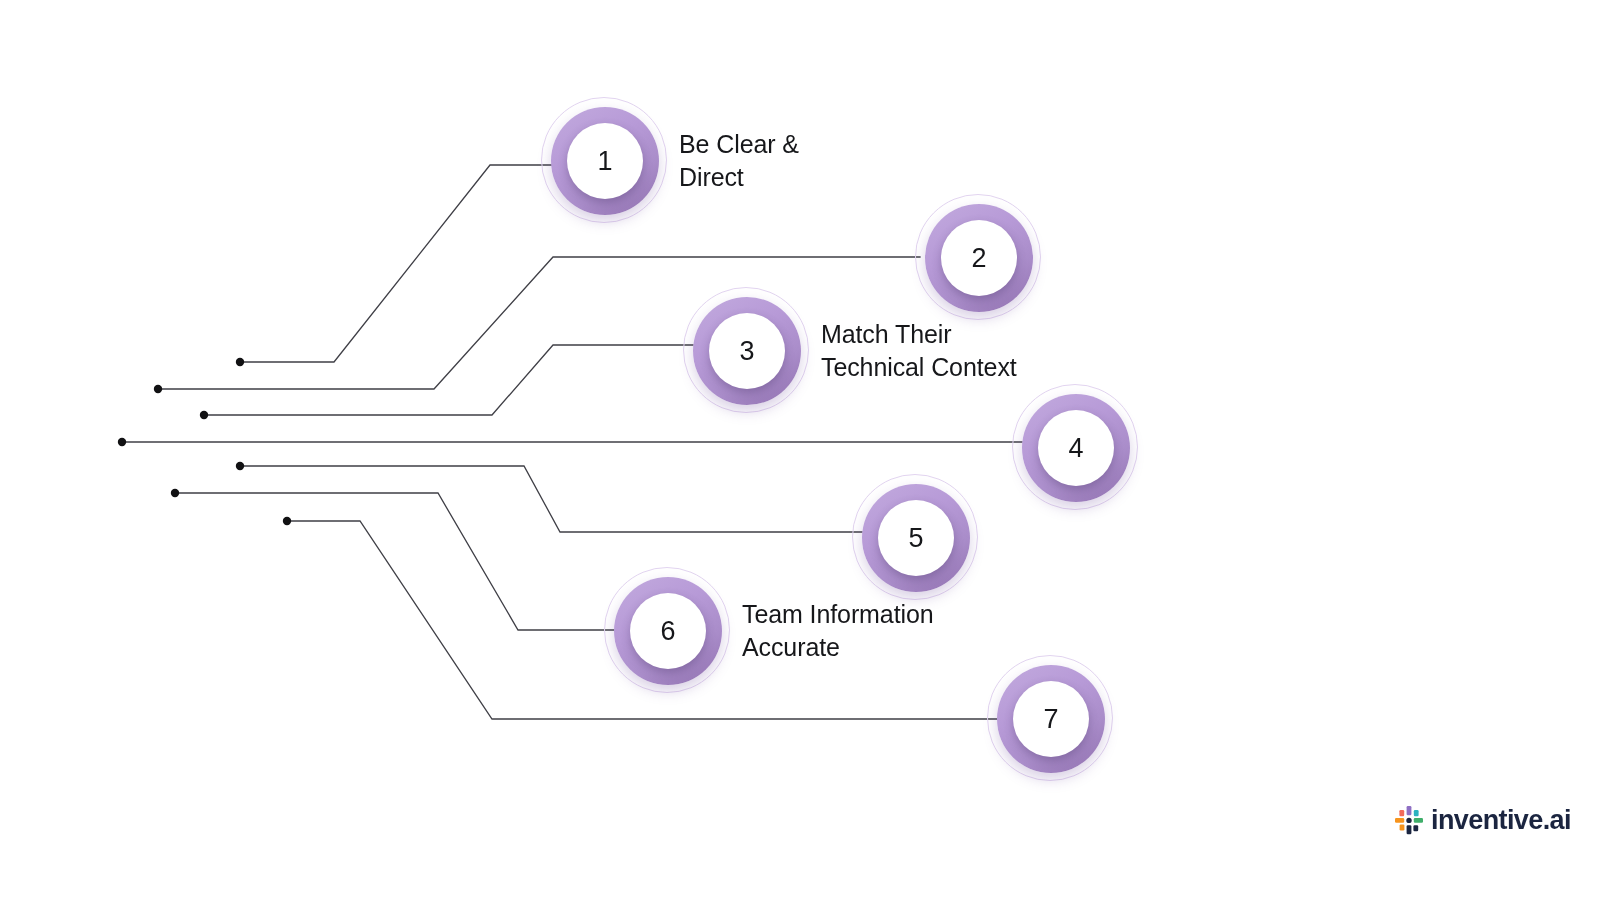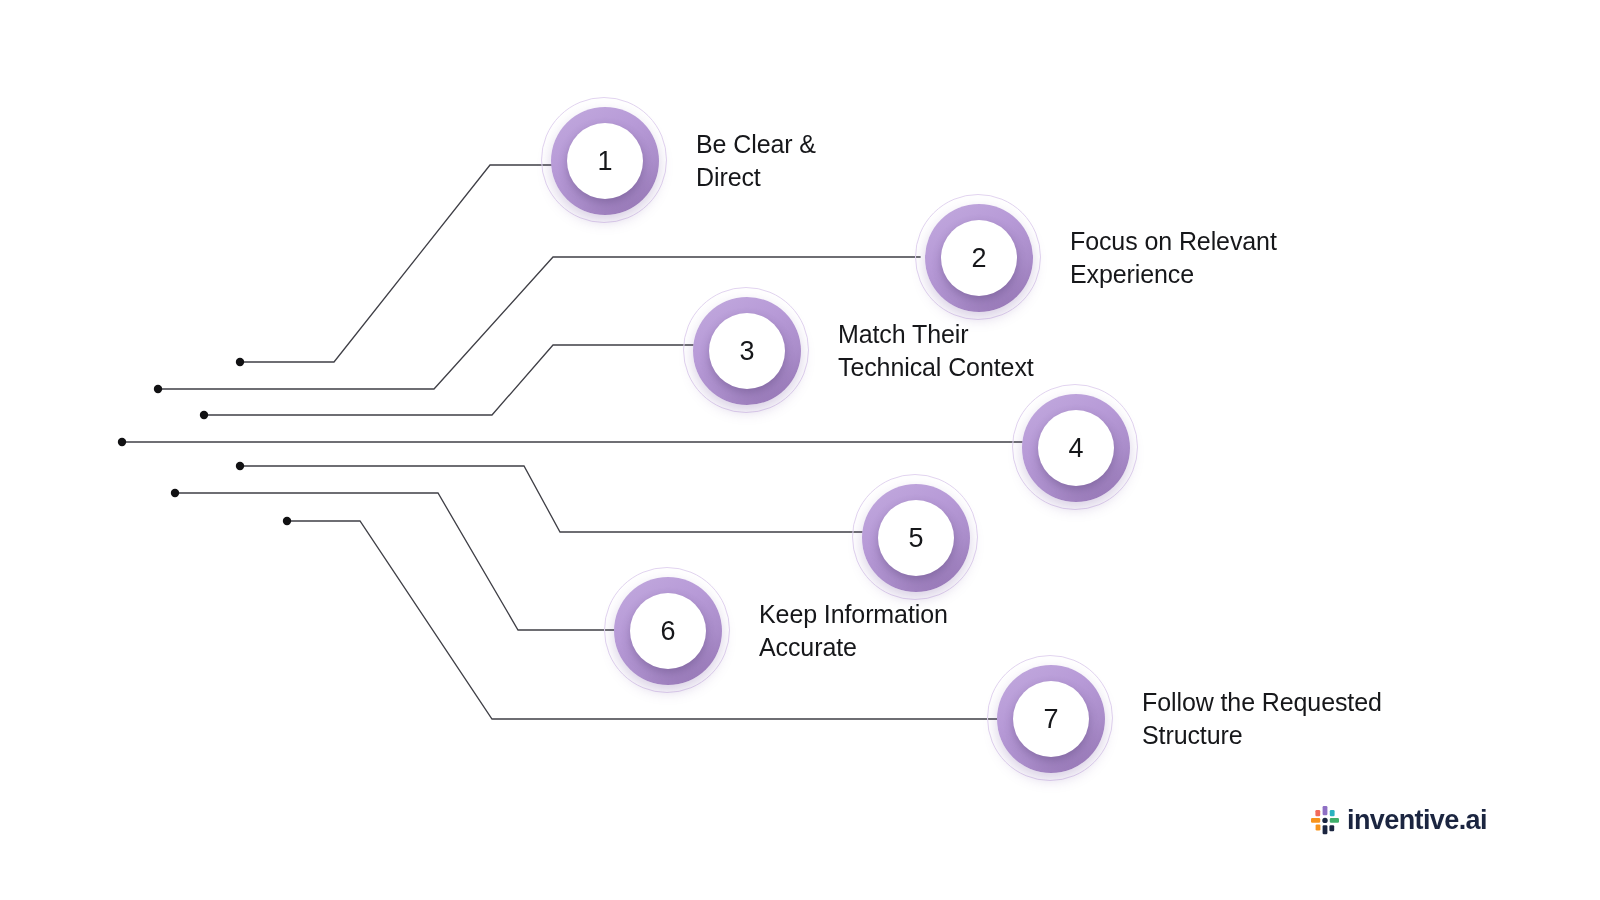--- a/index.html
+++ b/index.html
@@ -74,33 +74,33 @@
     justify-content: center;
   }
   .badge .num {
     font-size: 27px;
     font-weight: 400;
     color: #16171a;
     line-height: 1;
     letter-spacing: 0.2px;
   }
   .step-label {
-    margin-left: 27px;
+    margin-left: 10px;
     font-size: 25px;
     line-height: 1.32;
     color: #16171a;
     font-weight: 400;
     white-space: pre-line;
     letter-spacing: -0.1px;
   }
 
   
   #brand {
     position: absolute;
-    left: 1310px;
+    left: 1394px;
     top: 802px;
     display: flex;
     align-items: center;
     height: 36px;
   }
   #brand .mark {
     width: 30px;
     height: 30px;
     flex: 0 0 30px;
     margin-right: 7px;
@@ -152,22 +152,20 @@
   </div>
 
   <div class="step" style="left:915px; top:194px;">
     <div class="badge">
       <div class="ring-outer"></div>
       <div class="ring-main"></div>
       <div class="disc">
         <span class="num">2</span>
       </div>
     </div>
-    <div class="step-label">Focus on Relevant
-Experience</div>
   </div>
 
   <div class="step" style="left:683px; top:287px;">
     <div class="badge">
       <div class="ring-outer"></div>
       <div class="ring-main"></div>
       <div class="disc">
         <span class="num">3</span>
       </div>
     </div>
@@ -196,34 +194,32 @@
   </div>
 
   <div class="step" style="left:604px; top:567px;">
     <div class="badge">
       <div class="ring-outer"></div>
       <div class="ring-main"></div>
       <div class="disc">
         <span class="num">6</span>
       </div>
     </div>
-    <div class="step-label">Keep Information
+    <div class="step-label">Team Information
 Accurate</div>
   </div>
 
   <div class="step" style="left:987px; top:655px;">
     <div class="badge">
       <div class="ring-outer"></div>
       <div class="ring-main"></div>
       <div class="disc">
         <span class="num">7</span>
       </div>
     </div>
-    <div class="step-label">Follow the Requested
-Structure</div>
   </div>
 
   <div id="brand">
     <svg class="mark" viewBox="0 0 30 30" xmlns="http://www.w3.org/2000/svg">
       <rect x="12.6" y="1.0" width="4.8" height="9.2" rx="1.2" fill="#8e6fc4"></rect>
       <rect x="19.8" y="5.0" width="4.8" height="6.2" rx="1.2" fill="#2bb3c0"></rect>
       <rect x="19.8" y="13.0" width="9.2" height="4.8" rx="1.2" fill="#3fae6a"></rect>
       <rect x="19.4" y="20.2" width="4.8" height="6.0" rx="1.2" fill="#1b2540"></rect>
       <rect x="12.6" y="20.2" width="4.8" height="9.0" rx="1.2" fill="#1b2540"></rect>
       <rect x="5.6" y="19.4" width="4.8" height="6.0" rx="1.2" fill="#f7941d"></rect>

